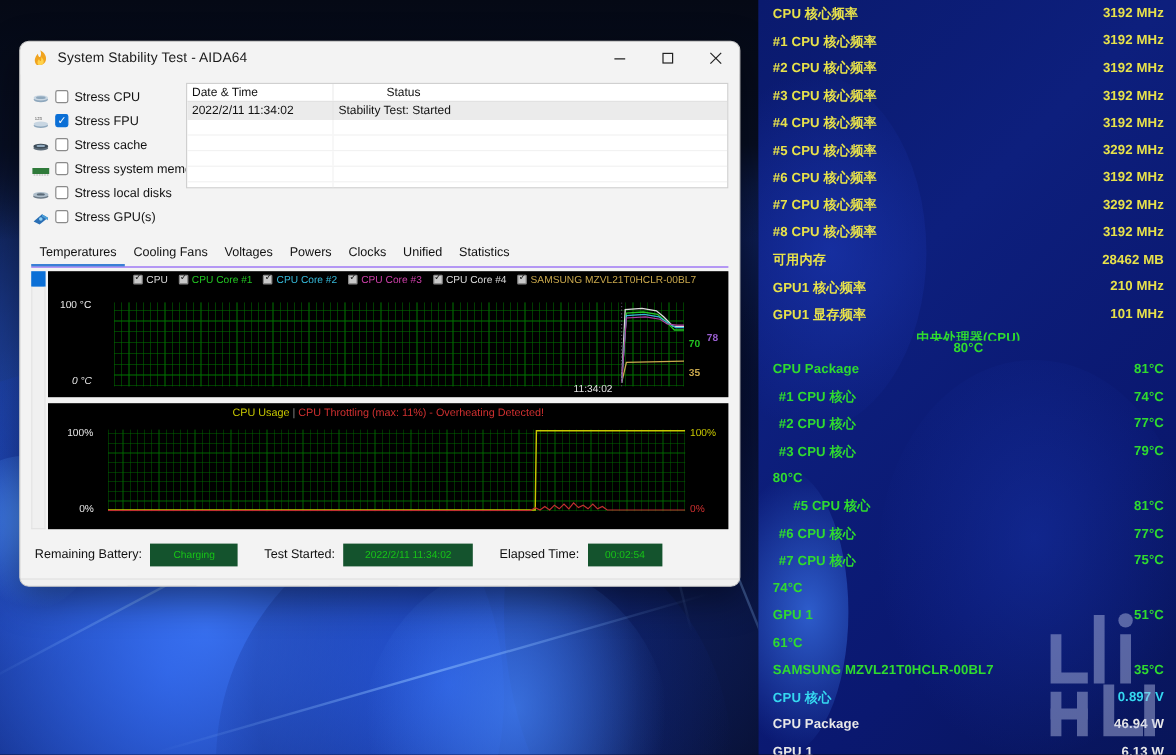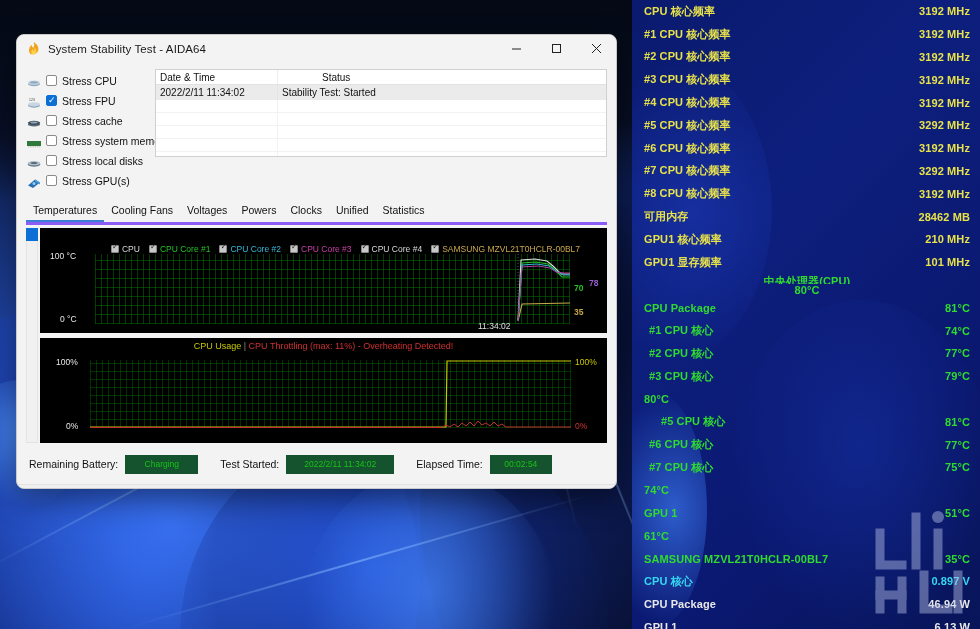--- a/index.html
+++ b/index.html
@@ -81,36 +81,36 @@
   .lg-h.c2 { flex:1; }
   .lg-row { display:flex; height:15px; background:#ebebeb; }
   .lg-row .lg-c { font-size:10px; color:#111; padding:2px 0 0 4px; }
   .lg-c.c1 { width:122px; border-right:1px solid #e4e4e4; }
   .lg-c.c2 { flex:1; }
   .lg-empty { height:13px; border-bottom:1px solid #f2f2f2; display:flex; }
   .lg-empty .e1 { width:122px; border-right:1px solid #f2f2f2; }
   .lg-empty .e2 { flex:1; }
 
   
-  .tabs { display:flex; margin-top:8px; border-bottom:3px solid #8b5cf6; }
+  .tabs { display:flex; margin-top:8px; border-bottom:1px solid #8b5cf6; }
   .tab { font-size:10.5px; color:#111; padding:3px 7px 4px 7px; white-space:nowrap; }
   .tab.active { border-bottom:2px solid #3a7fd5; font-weight:normal; }
 
   
   .graphs { display:flex; margin-top:3px; }
   .scrollcol { width:12px; margin-right:2px; display:flex; flex-direction:column; }
   .sc-thumb { height:13px; background:#0b6fd6; }
   .sc-track { flex:1; background:#f0f0f0; border:1px solid #e3e3e3; border-top:none; }
   .gcol { flex:1; }
 
   .graph { background:#000; position:relative; overflow:hidden; }
   .g-temp { height:105px; }
   .g-cpu  { height:105px; margin-top:5px; }
 
-  .legend { position:absolute; left:0; top:16px; width:100%; display:flex;
+  .legend { position:absolute; left:0; top:2px; width:100%; display:flex;
             justify-content:center; gap:9px; font-size:8.5px; align-items:center;padding-left:44px; }
   .lg-item { display:flex; align-items:center; gap:3px; white-space:nowrap; }
   .lg-cb { width:8px; height:8px; background:#c8c8c8; border:1px solid #888; position:relative; border-radius:1px; }
   .lg-cb::after { content:"✓"; position:absolute; left:0px; top:-4px; font-size:8px; color:#222; }
 
   .plot { position:absolute; background:
       repeating-linear-gradient(90deg, rgba(0,110,0,0.55) 0 1px, transparent 1px 6px),
       repeating-linear-gradient(0deg, rgba(0,110,0,0.55) 0 1px, transparent 1px 9px),
       #000; }
   .axl { position:absolute; font-size:8.5px; }
@@ -359,21 +359,21 @@
               <span class="lg-cb"></span>
               <span style="color:#d8d8d8">CPU Core #4</span>
               </span>
             <span class="lg-item">
               <span class="lg-cb"></span>
               <span style="color:#c9a84c">SAMSUNG MZVL21T0HCLR-00BL7</span>
               </span>
           </div>
 
           <div class="axl" style="left:10px; top:23px; color:#e8e8e8;">100 °C</div>
-          <div class="axl" style="left:20px; top:86px; color:#e8e8e8;">0 °C</div>
+          <div class="axl" style="left:20px; top:86px; color:#e8e8e8;font-style:italic;">0 °C</div>
 
           <div class="plot" style="left:55px; top:26px; width:475px; height:70px;">
             <svg width="475" height="70" viewBox="0 0 475 70" style="position:absolute;left:0;top:0;">
 
               <path d="M423 67 L427 50 L475 49" fill="none" stroke="#c9a84c" stroke-width="1.1"></path>
 
               <path d="M423 67 L426 6 L440 5 L452 7 L458 12 L466 20 L475 20" fill="none" stroke="#dcdcdc" stroke-width="1.1"></path>
 
               <path d="M423 67 L427 9 L441 8 L453 10 L459 15 L467 23 L475 23" fill="none" stroke="#22c322" stroke-width="1.1"></path>
 

